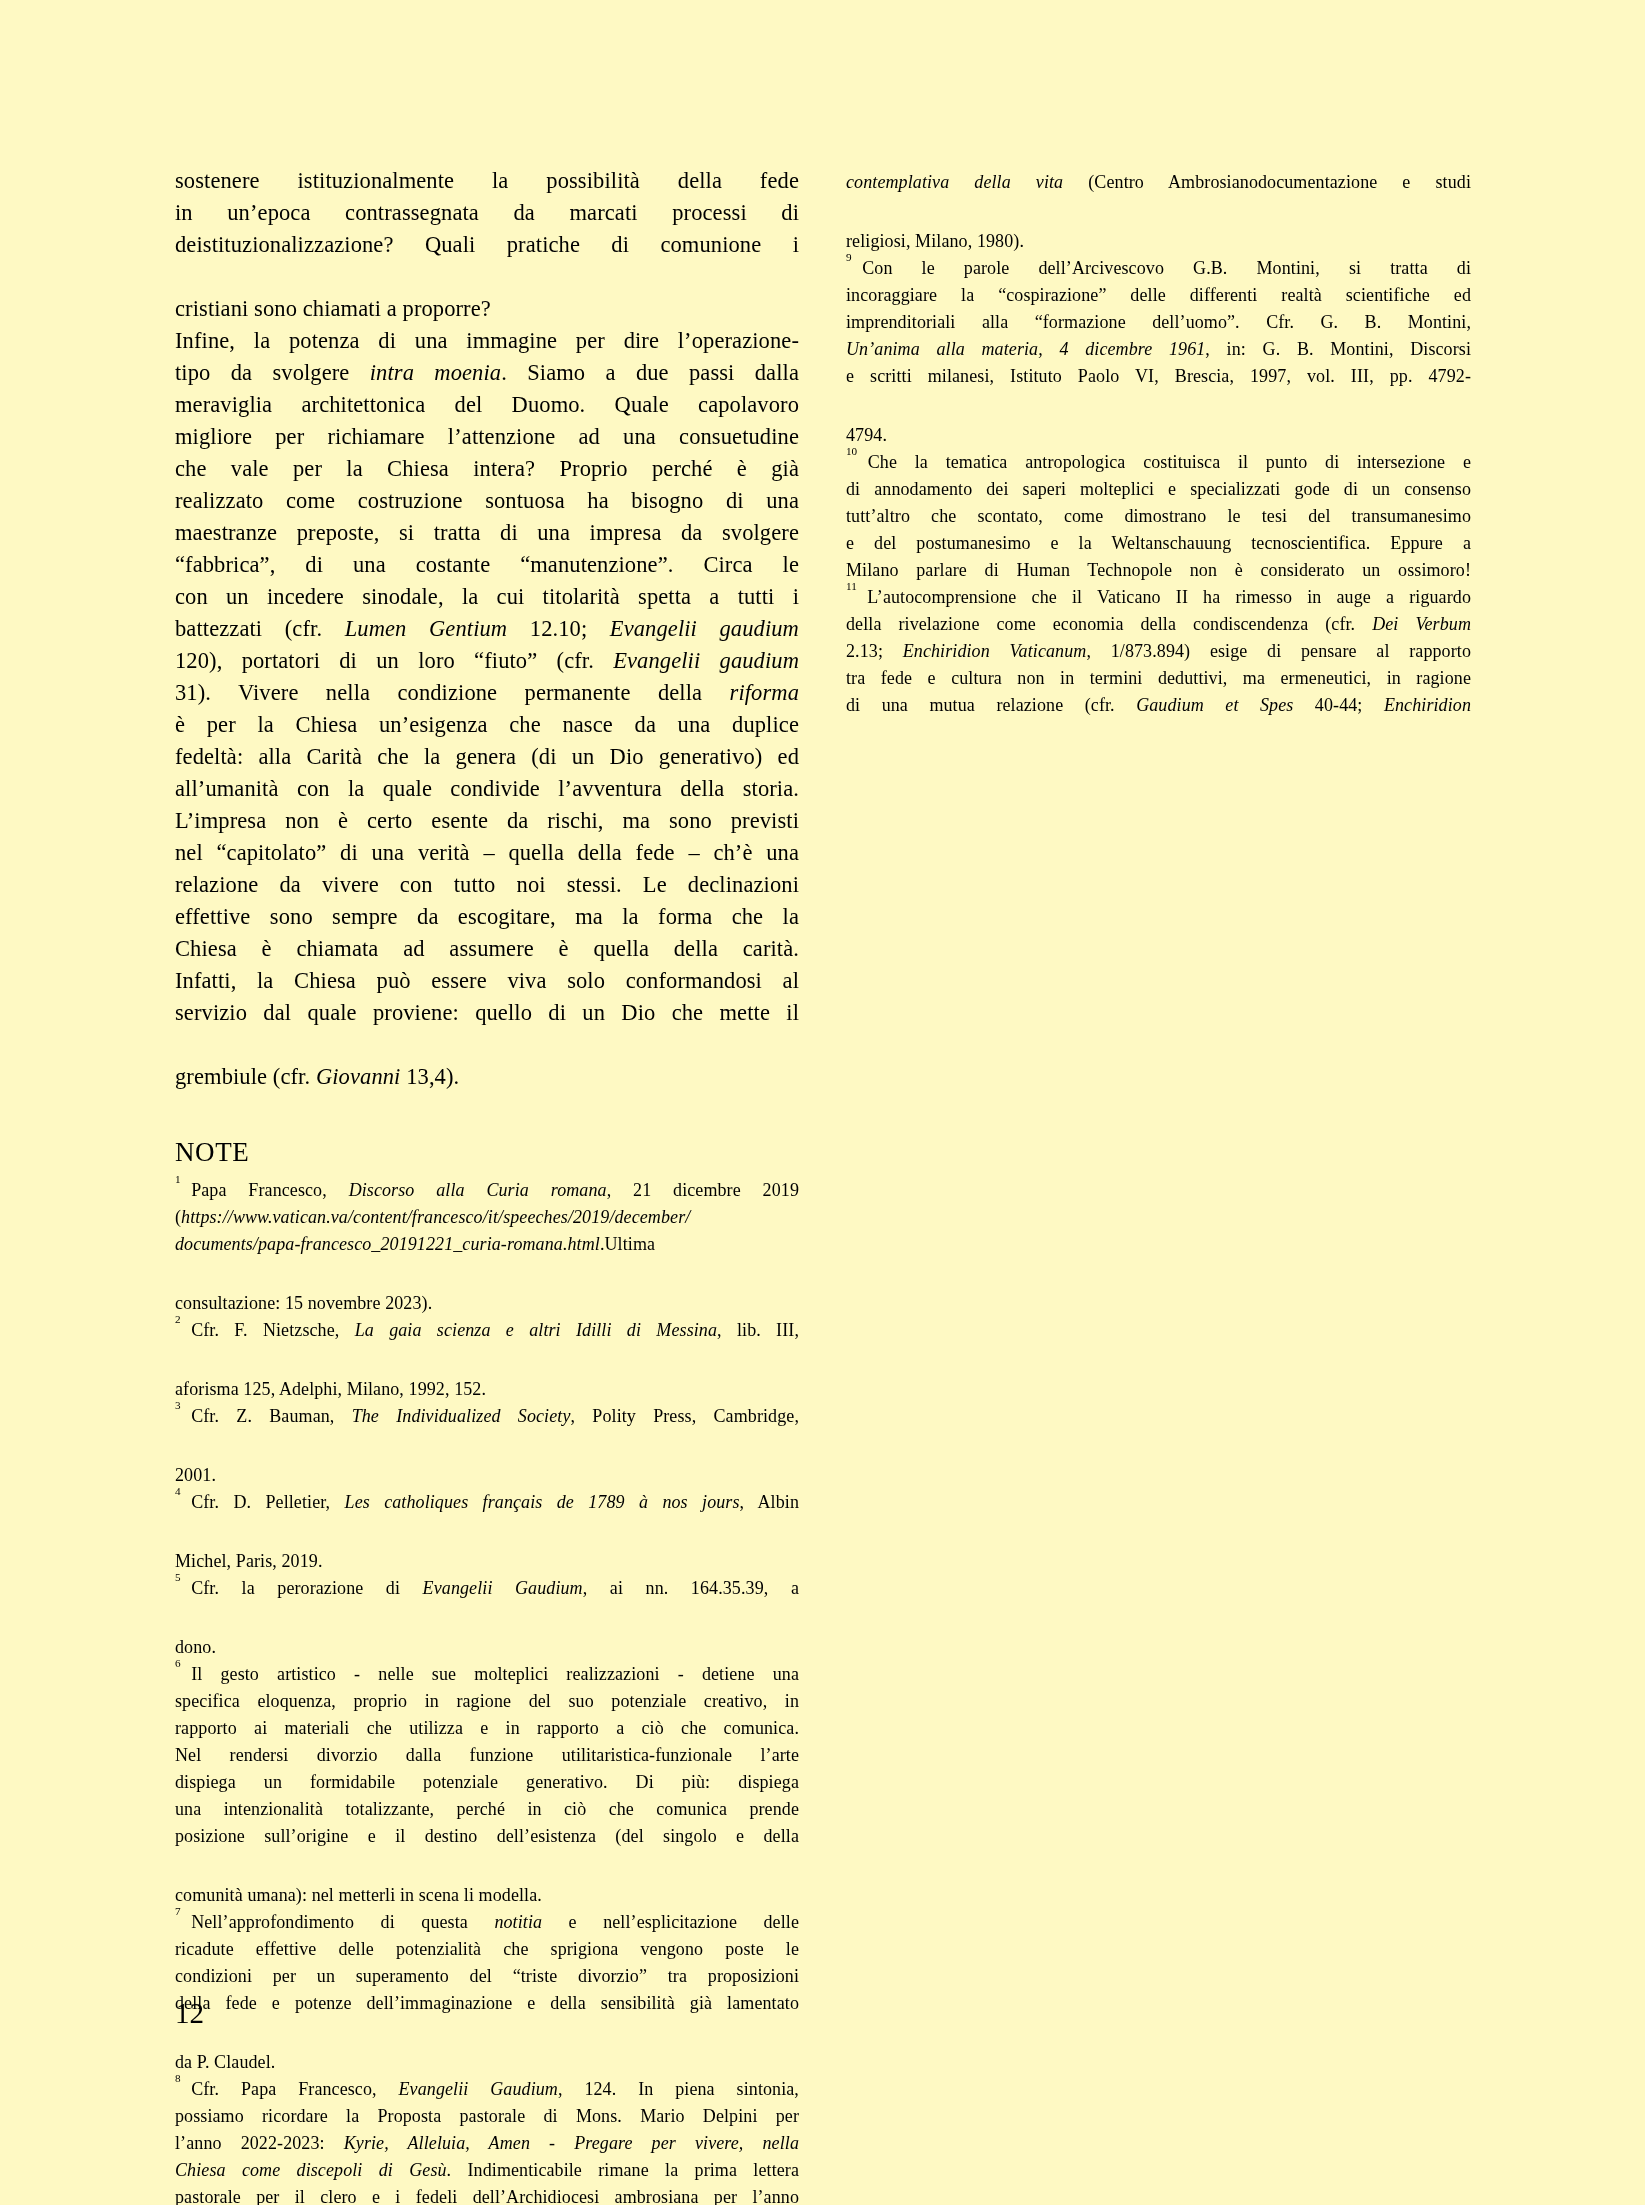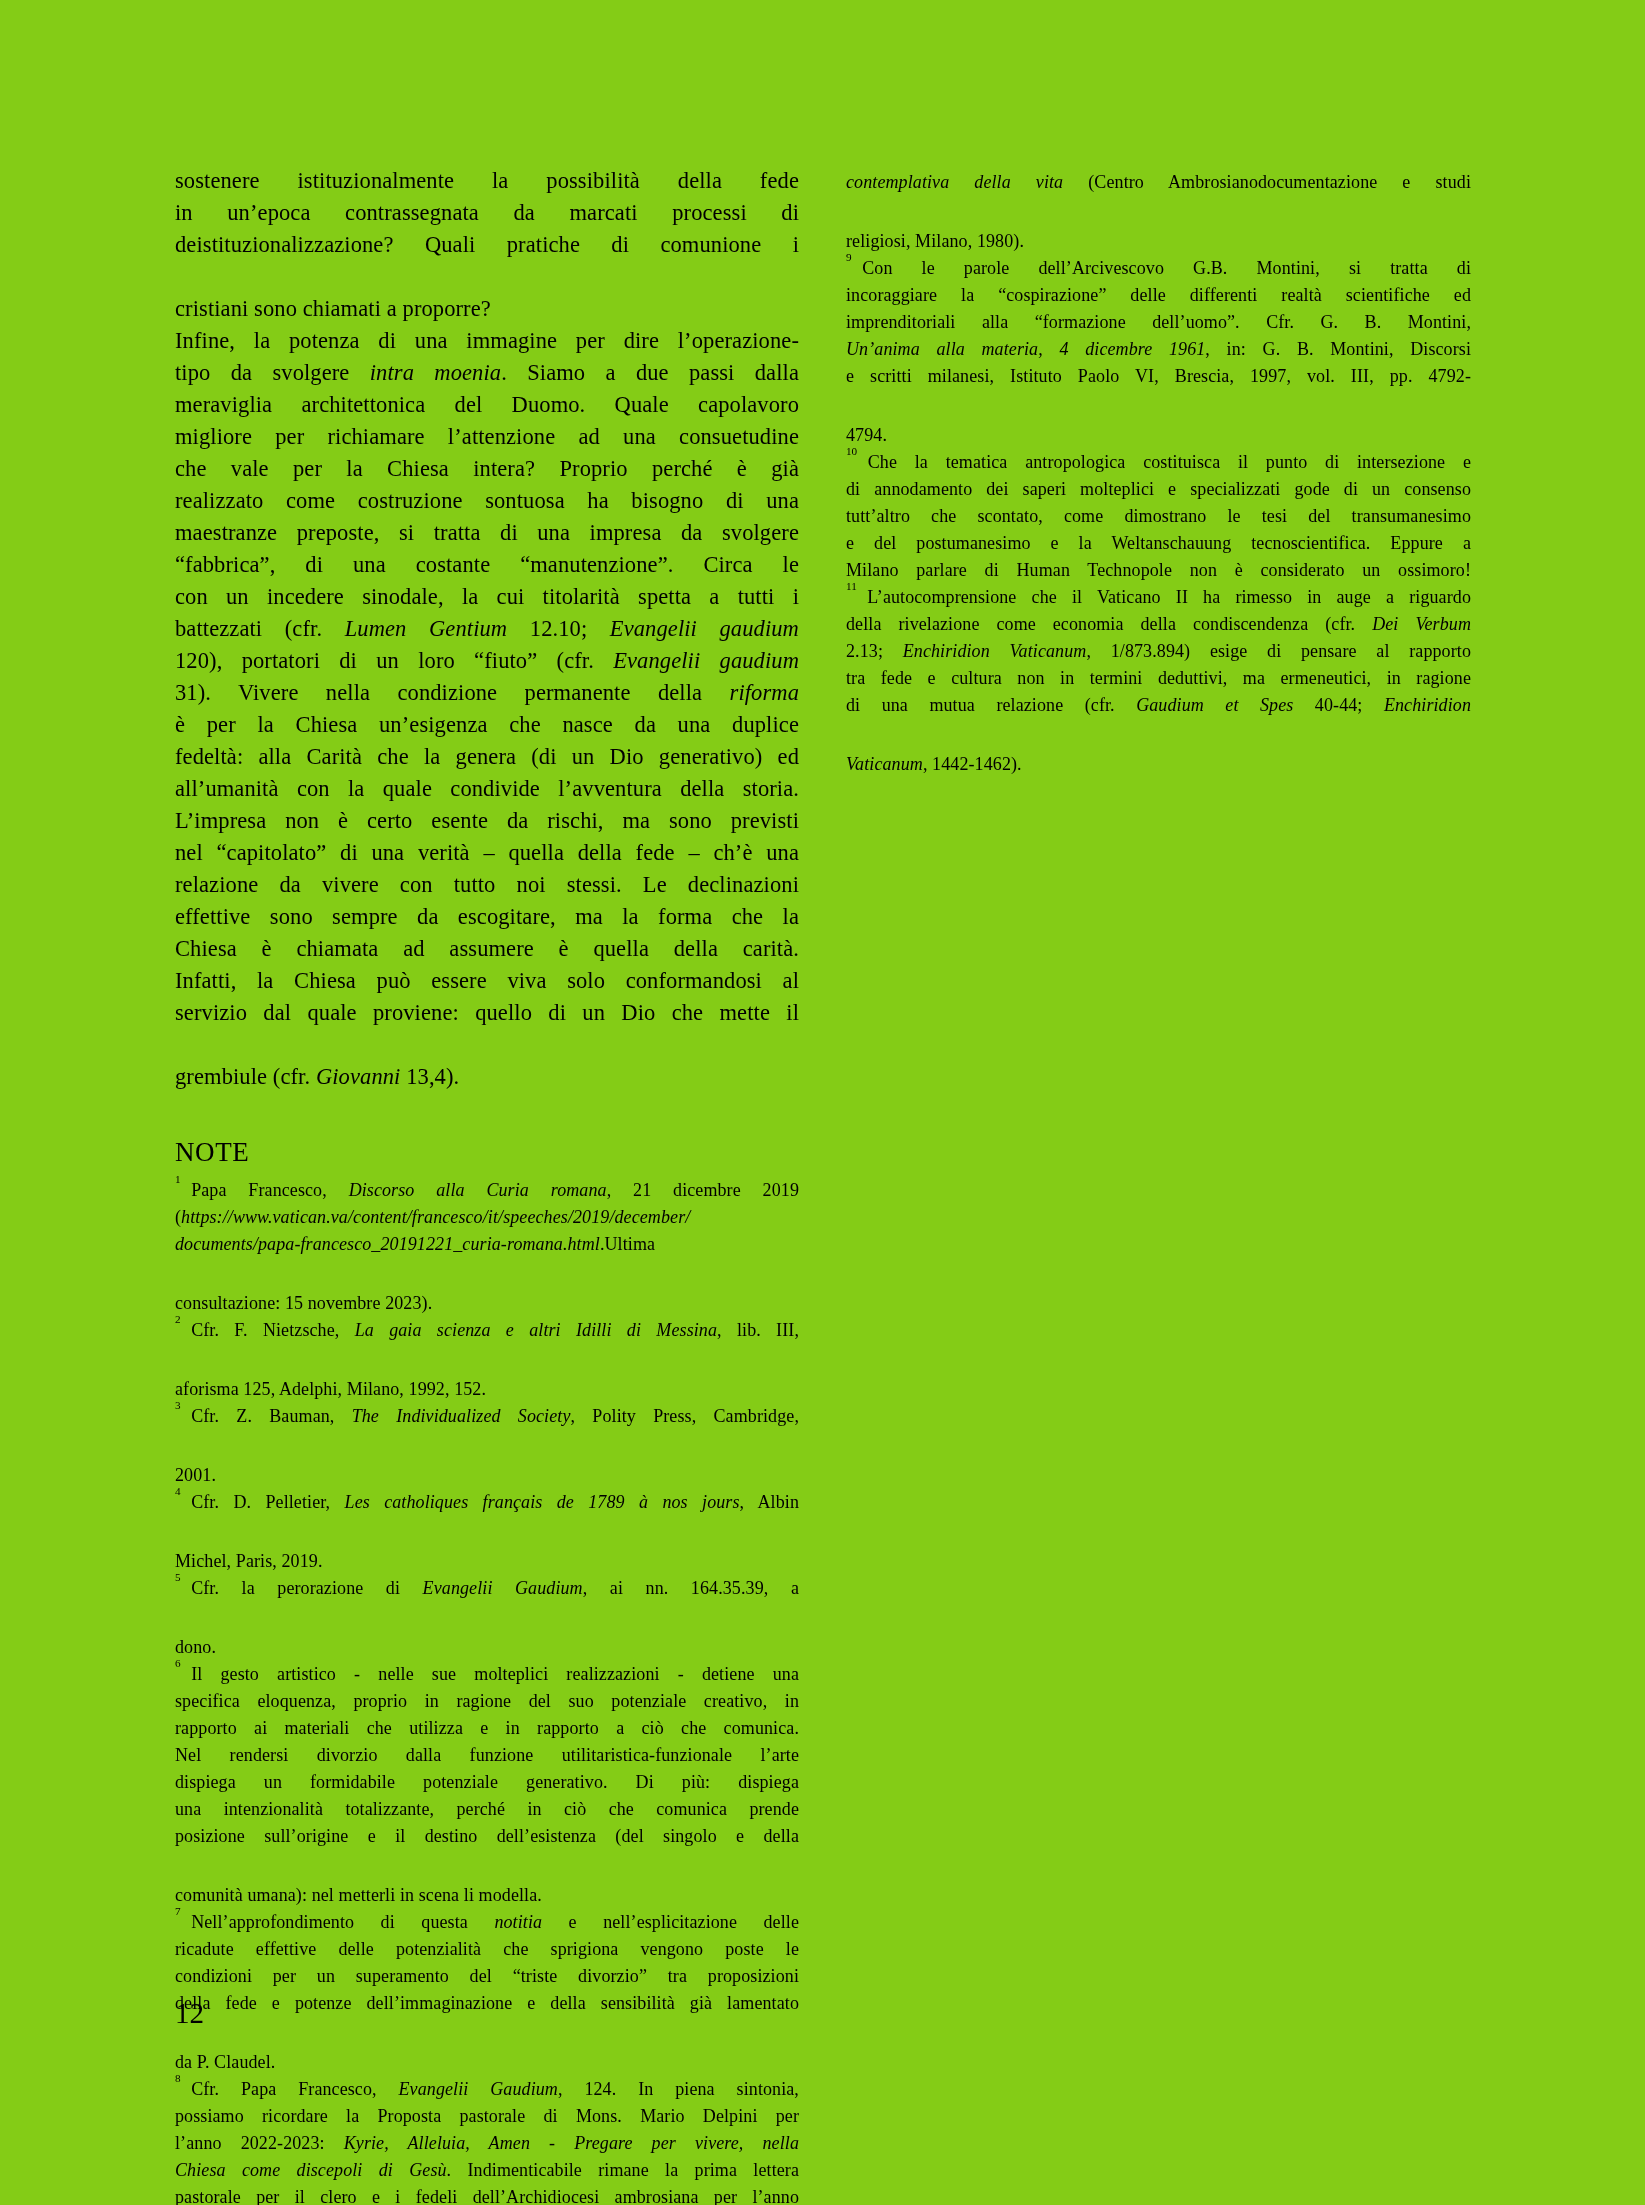--- a/index.html
+++ b/index.html
@@ -4,21 +4,21 @@
 <style>
   html, body {
     margin: 0;
     padding: 0;
     background: #ffffff;
   }
   .page {
     position: relative;
     width: 1646px;
     height: 2205px;
-    background: #84cc16;
+    background: #fef9c3;
     color: #000000;
     font-family: "Liberation Serif", serif;
     overflow: hidden;
   }
   .col { position: absolute; }
   .line {
     text-align: justify;
     text-align-last: justify;
     white-space: normal;
   }
@@ -163,19 +163,18 @@
       <div class="line"><sup class="fn-num">10</sup><span>Che la tematica antropologica costituisca il punto di intersezione e</span></div>
       <div class="line"><span>di annodamento dei saperi molteplici e specializzati gode di un consenso</span></div>
       <div class="line"><span>tutt’altro che scontato, come dimostrano le tesi del transumanesimo</span></div>
       <div class="line"><span>e del postumanesimo e la Weltanschauung tecnoscientifica. Eppure a</span></div>
       <div class="line"><span>Milano parlare di Human Technopole non è considerato un ossimoro!</span></div>
       <div class="line"><sup class="fn-num">11</sup><span>L’autocomprensione che il Vaticano II ha rimesso in auge a riguardo</span></div>
       <div class="line"><span>della rivelazione come economia della condiscendenza (cfr. </span><i>Dei Verbum</i></div>
       <div class="line"><span>2.13; </span><i>Enchiridion Vaticanum</i><span>, 1/873.894) esige di pensare al rapporto</span></div>
       <div class="line"><span>tra fede e cultura non in termini deduttivi, ma ermeneutici, in ragione</span></div>
       <div class="line"><span>di una mutua relazione (cfr. </span><i>Gaudium et Spes</i><span> 40-44; </span><i>Enchiridion</i></div>
-      <div class="line last"><i>Vaticanum</i><span>, 1442-1462).</span></div>
     </div>
 
   <div class="page-number">12</div>
 
 </div>
 
 
 </body></html>

